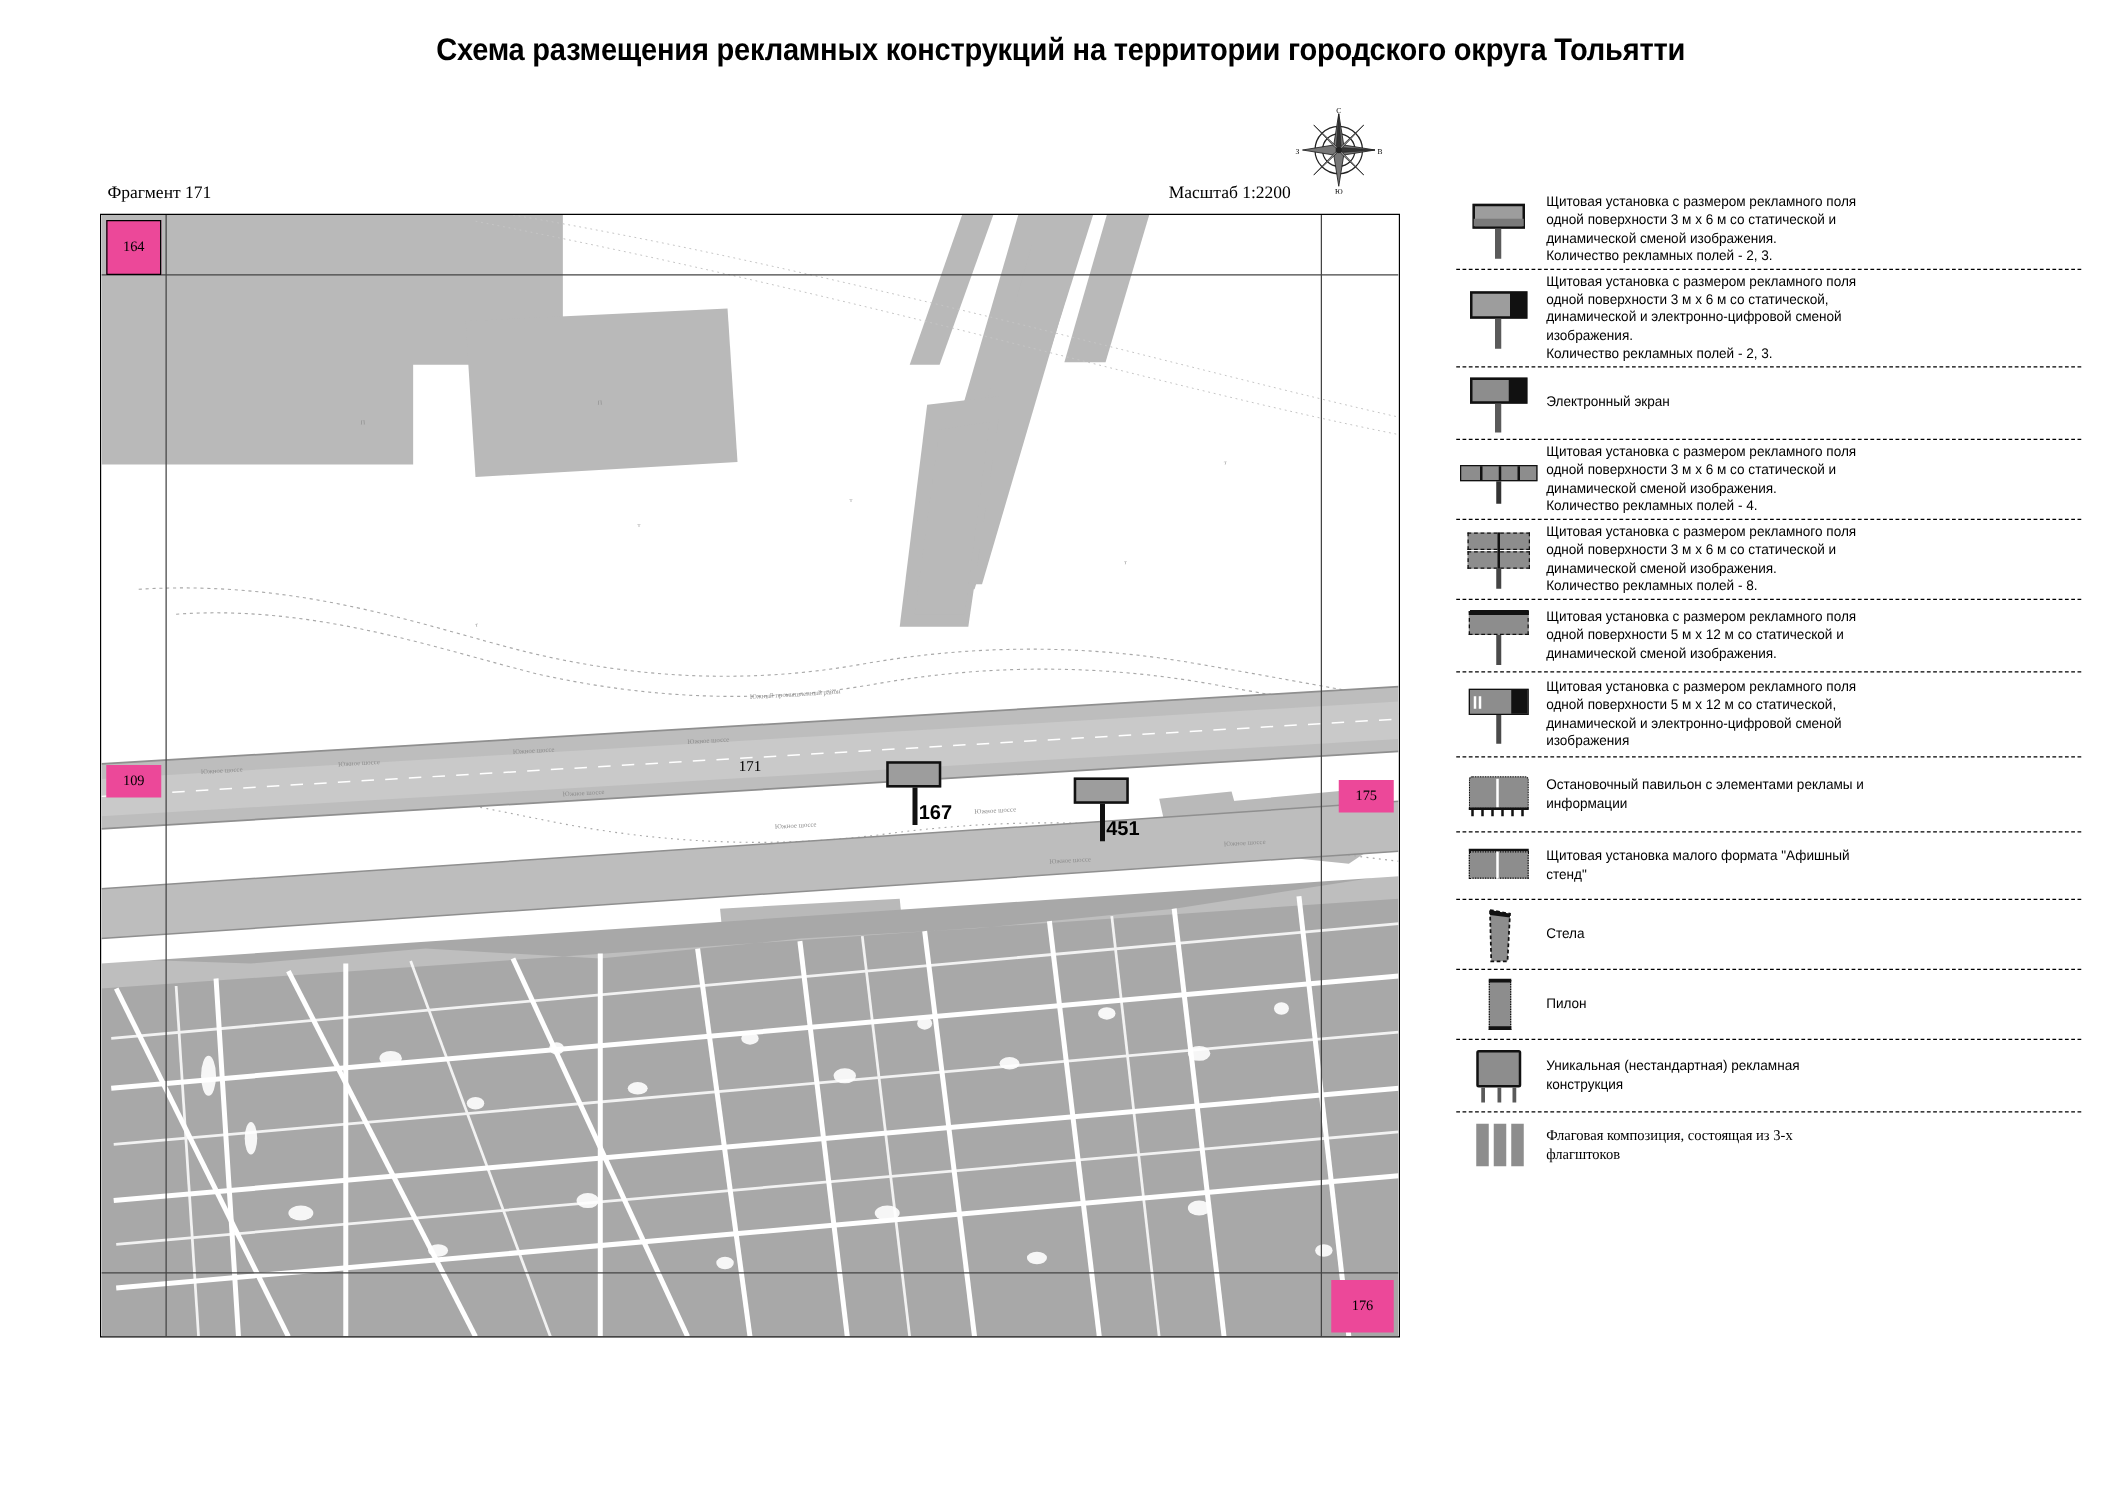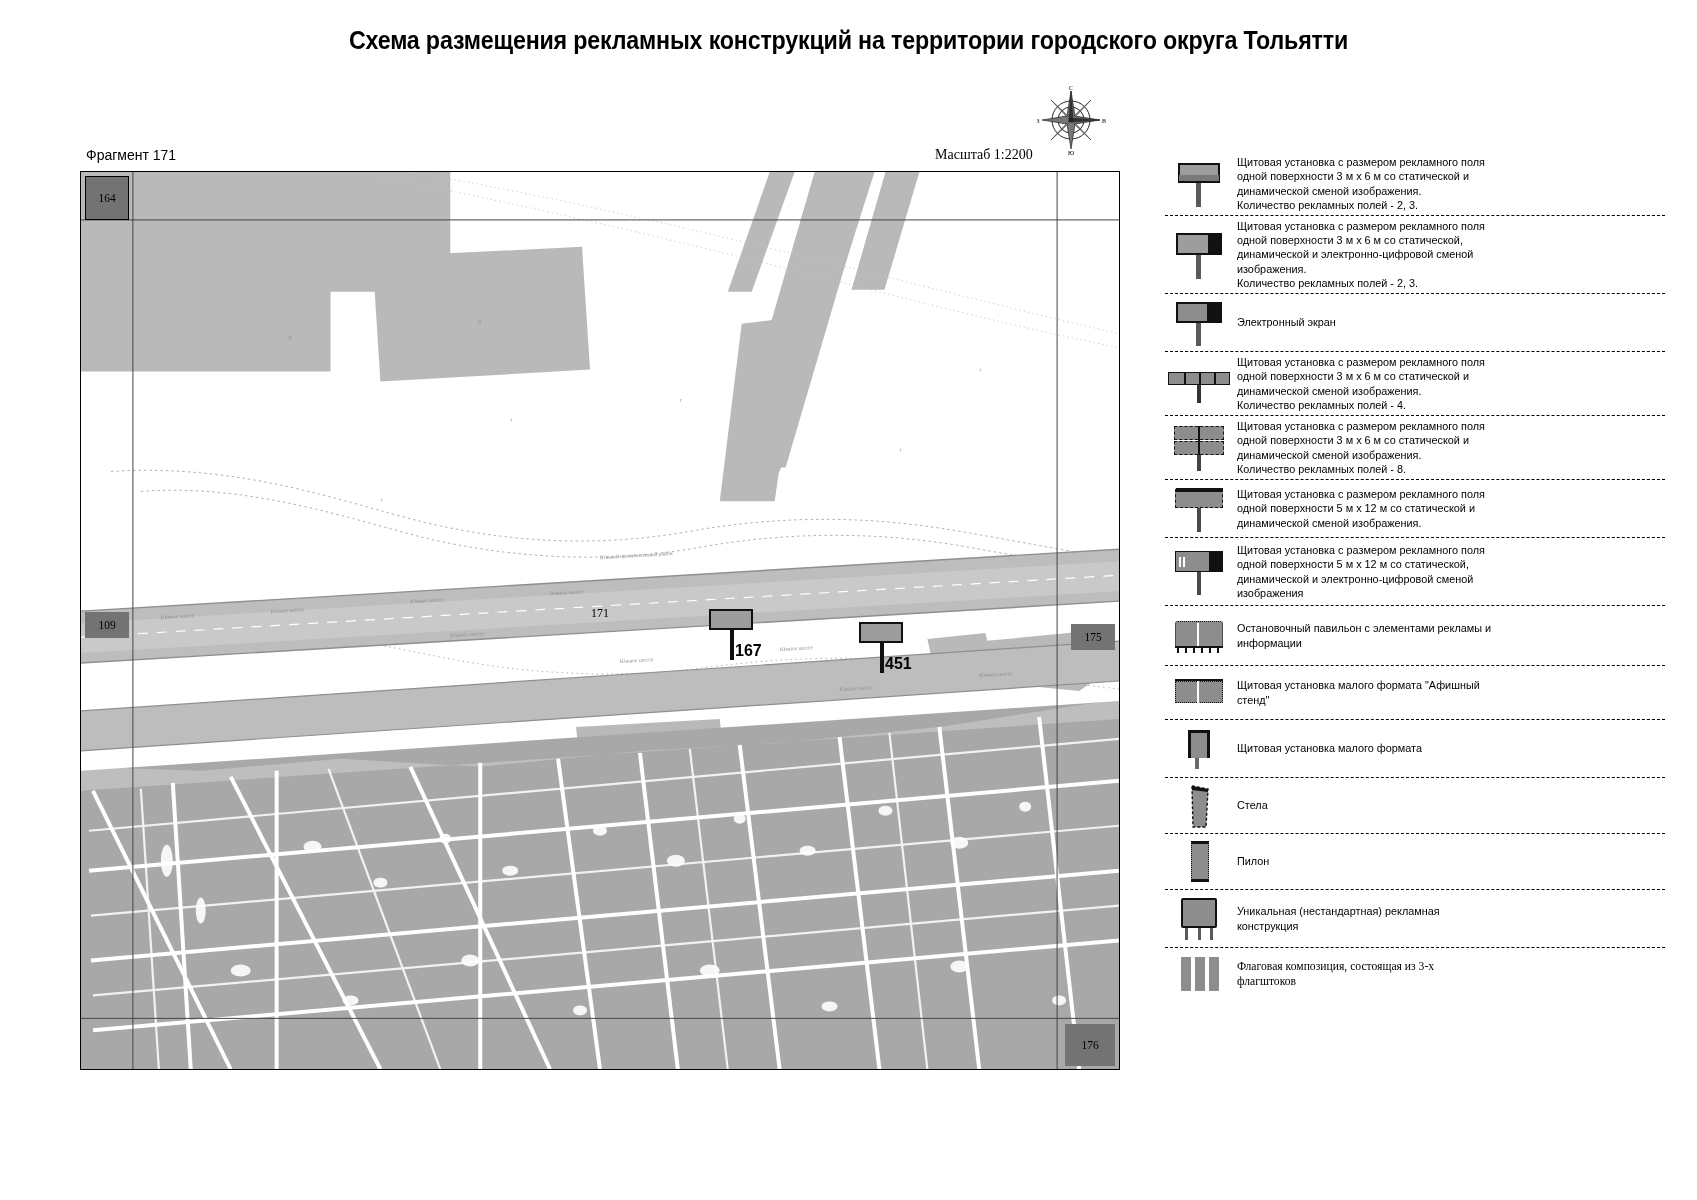--- a/index.html
+++ b/index.html
@@ -34,21 +34,21 @@
   .compass {
     position: absolute;
     left: 1036px; top: 85px;
     width: 70px; height: 70px;
   }
 
   
   .frag-label {
     position: absolute;
     left: 86px; top: 147px;
-    font-family: Liberation Sans, sans-serif;
+    font-family: Liberation Serif, serif;
     font-size: 14px;
     color: #000;
   }
   .scale-label {
     position: absolute;
     left: 935px; top: 147px;
     font-family: "Liberation Serif", serif;
     font-size: 14px;
     color: #000;
   }
@@ -61,21 +61,21 @@
     border: 1.6px solid #000;
     background: #ffffff;
     overflow: hidden;
   }
   #map-canvas { position: absolute; inset: 0; }
 
   
   .tile-box {
     position: absolute;
     border: 1px solid #000;
-    background: #737373;
+    background: #ec4899;
     font-family: "Liberation Serif", serif;
     font-size: 11.5px;
     display: flex; align-items: center; justify-content: center;
     color: #000;
     z-index: 40;
   }
 
   
   .marker { position: absolute; z-index: 60; }
   .marker .board {
@@ -484,30 +484,20 @@
       <div class="gl" style="width:56px;height:30px;">
         <div style="position:absolute;left:3px;top:3px;width:48px;height:22px;background:#8d8d8d;border:1.4px dotted #111;box-sizing:border-box;"></div>
         <div style="position:absolute;left:25px;top:3px;width:2.4px;height:22px;background:#fff;"></div>
         <div style="position:absolute;left:3px;top:1px;width:48px;height:2px;background:#111;"></div>
       </div>
     </div>
     <div class="legend-text">Щитовая установка малого формата "Афишный
 стенд"</div>
   </div>
 
-  <div class="legend-row" style="min-height:58px;">
-    <div class="legend-icon">
-      <div class="gl" style="width:44px;height:42px;">
-        <div style="position:absolute;left:10px;top:2px;width:22px;height:28px;background:#8d8d8d;border-right:3px solid #111;border-left:3px solid #111;box-sizing:border-box;"></div>
-        <div style="position:absolute;left:10px;top:2px;width:22px;height:3px;background:#111;"></div>
-        <div class="pl" style="left:17px;top:30px;width:4px;height:11px;background:#6a6a6a;"></div>
-      </div>
-    </div>
-    <div class="legend-text">Щитовая установка малого формата</div>
-  </div>
 
   <div class="legend-row" style="min-height:56px;">
     <div class="legend-icon">
       <div class="gl" style="width:44px;height:46px;">
         <svg width="44" height="46" viewBox="0 0 44 46">
           <polygon points="14,3 30,6 28,44 15,44" fill="#8d8d8d" stroke="#111" stroke-width="1.4" stroke-dasharray="3,2"></polygon>
           <polygon points="14,3 30,6 30,9 14,7" fill="#111"></polygon>
         </svg>
       </div>
     </div>

